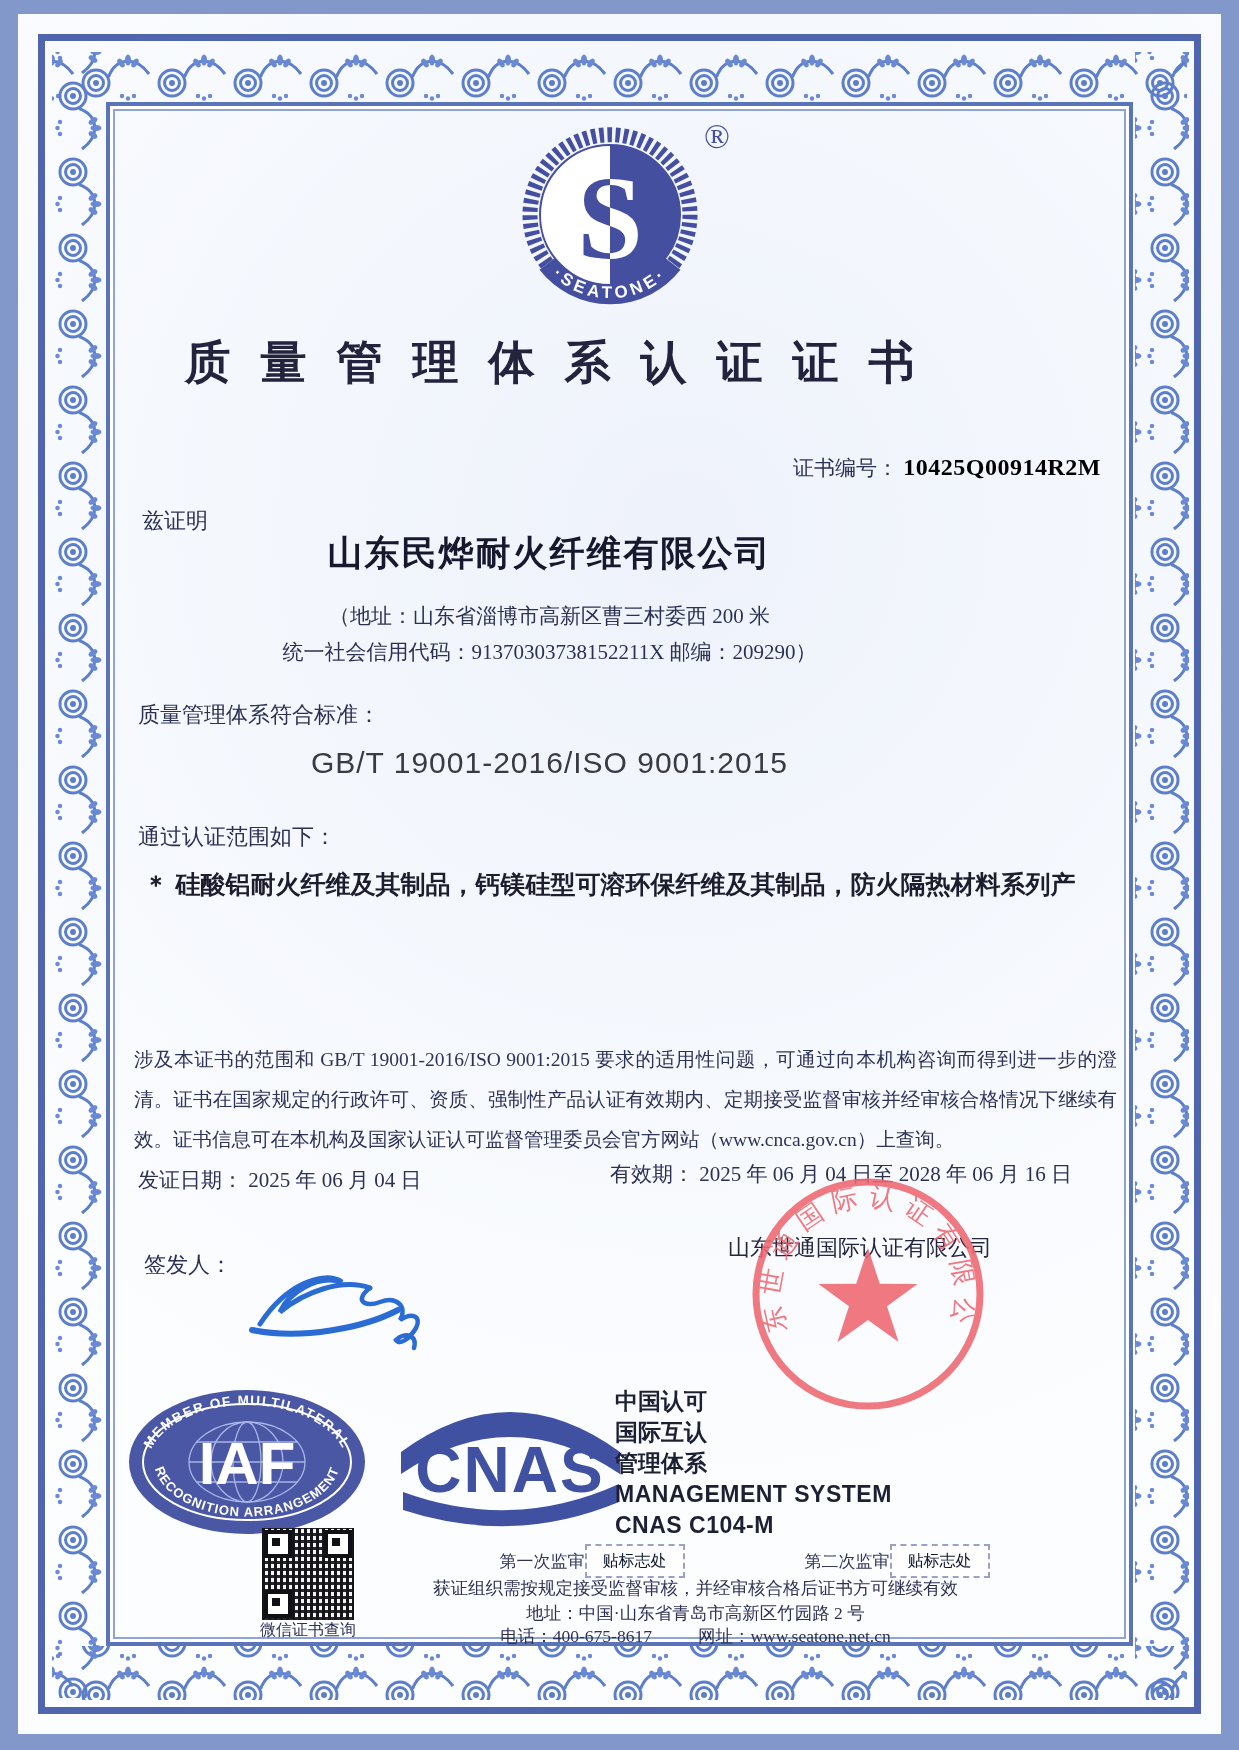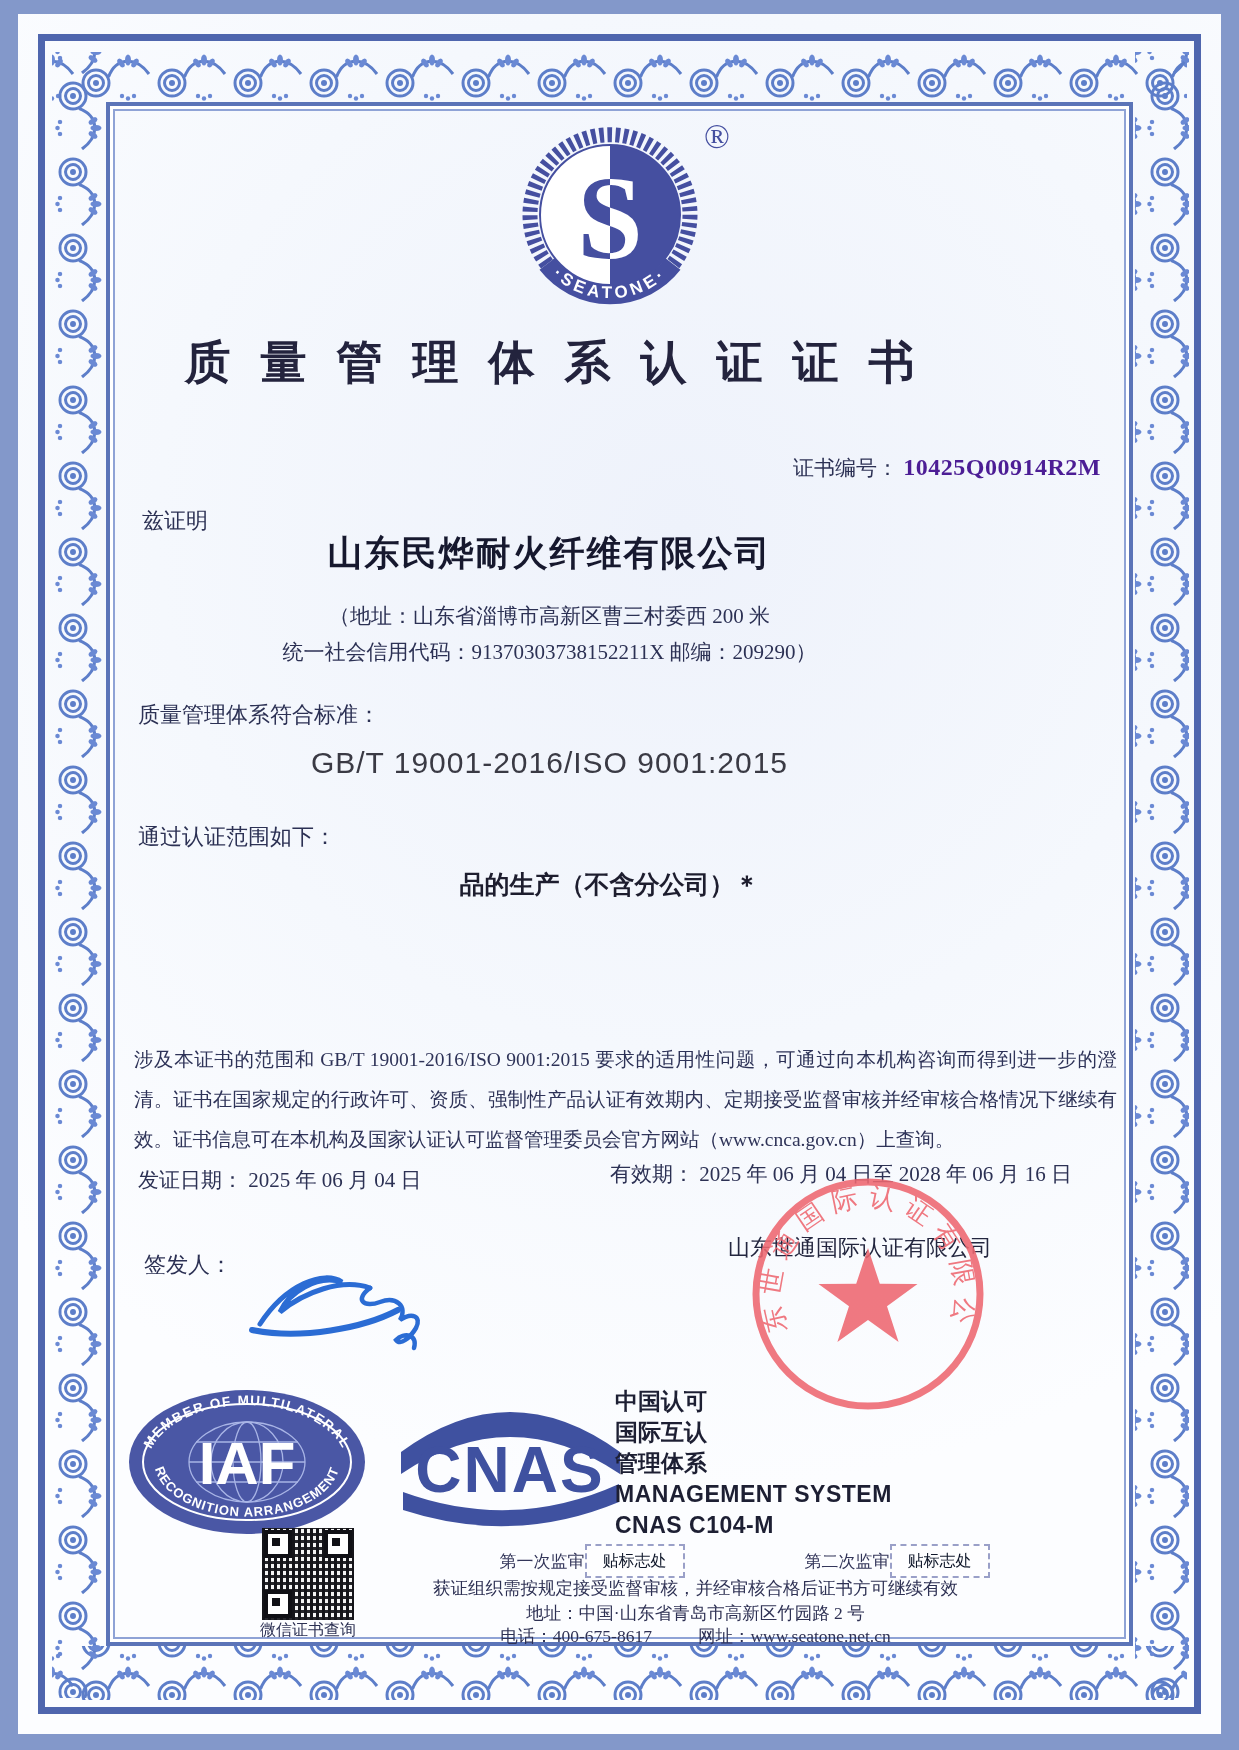--- a/index.html
+++ b/index.html
@@ -25,21 +25,21 @@
   .abs{position:absolute;}
   .ctr-top{left:0;right:140px;text-align:center;}
   .serif{font-family:"Liberation Serif","DejaVu Serif",serif;}
   .sans{font-family:"Liberation Sans","DejaVu Sans",sans-serif;}
 
   .title{
     top:332px;font-size:46px;font-weight:bold;color:#23233d;
     letter-spacing:30px;padding-left:30px;
   }
   .certno{top:454px;right:138px;text-align:right;font-size:21px;color:#2c3154;}
-  .certno b{font-size:24px;color:#4c1d95;letter-spacing:.5px;text-align:right;}
+  .certno b{font-size:24px;color:#000000;letter-spacing:.5px;text-align:right;}
   .attest{left:142px;top:506px;font-size:22px;}
   .company{
     top:530px;font-size:35px;font-weight:bold;color:#16182e;letter-spacing:2px;
     font-family:"Liberation Sans","DejaVu Sans",sans-serif;
   }
   .addr1{top:602px;font-size:21px;}
   .addr2{top:638px;font-size:21px;}
   .stdlabel{left:138px;top:700px;font-size:22px;}
   .standard{top:746px;font-size:30px;color:#3a3a44;letter-spacing:1px;}
   .scopelabel{left:138px;top:822px;font-size:22px;}
@@ -142,21 +142,21 @@
 <div class="abs attest serif">兹证明</div>
 <div class="abs ctr-top company">山东民烨耐火纤维有限公司</div>
 <div class="abs ctr-top addr1 serif">（地址：山东省淄博市高新区曹三村委西 200 米</div>
 <div class="abs ctr-top addr2 serif">统一社会信用代码：91370303738152211X 邮编：209290）</div>
 
 <div class="abs stdlabel serif">质量管理体系符合标准：</div>
 <div class="abs ctr-top standard sans">GB/T 19001-2016/ISO 9001:2015</div>
 
 <div class="abs scopelabel serif">通过认证范围如下：</div>
 <div class="abs scope sans">
-  <div>品的生产（不含分公司）＊</div>
+  <div>＊ 硅酸铝耐火纤维及其制品，钙镁硅型可溶环保纤维及其制品，防火隔热材料系列产</div>
 </div>
 
 <div class="abs disclaimer serif">涉及本证书的范围和 GB/T 19001-2016/ISO 9001:2015 要求的适用性问题，可通过向本机构咨询而得到进一步的澄清。证书在国家规定的行政许可、资质、强制性产品认证有效期内、定期接受监督审核并经审核合格情况下继续有效。证书信息可在本机构及国家认证认可监督管理委员会官方网站（www.cnca.gov.cn）上查询。</div>
 
 <div class="abs daterow serif">
   <span>发证日期：</span>
   <span>2025 年 06 月 04 日</span>
 </div>
 <div class="abs validrow serif">
   <span>有效期：</span>

